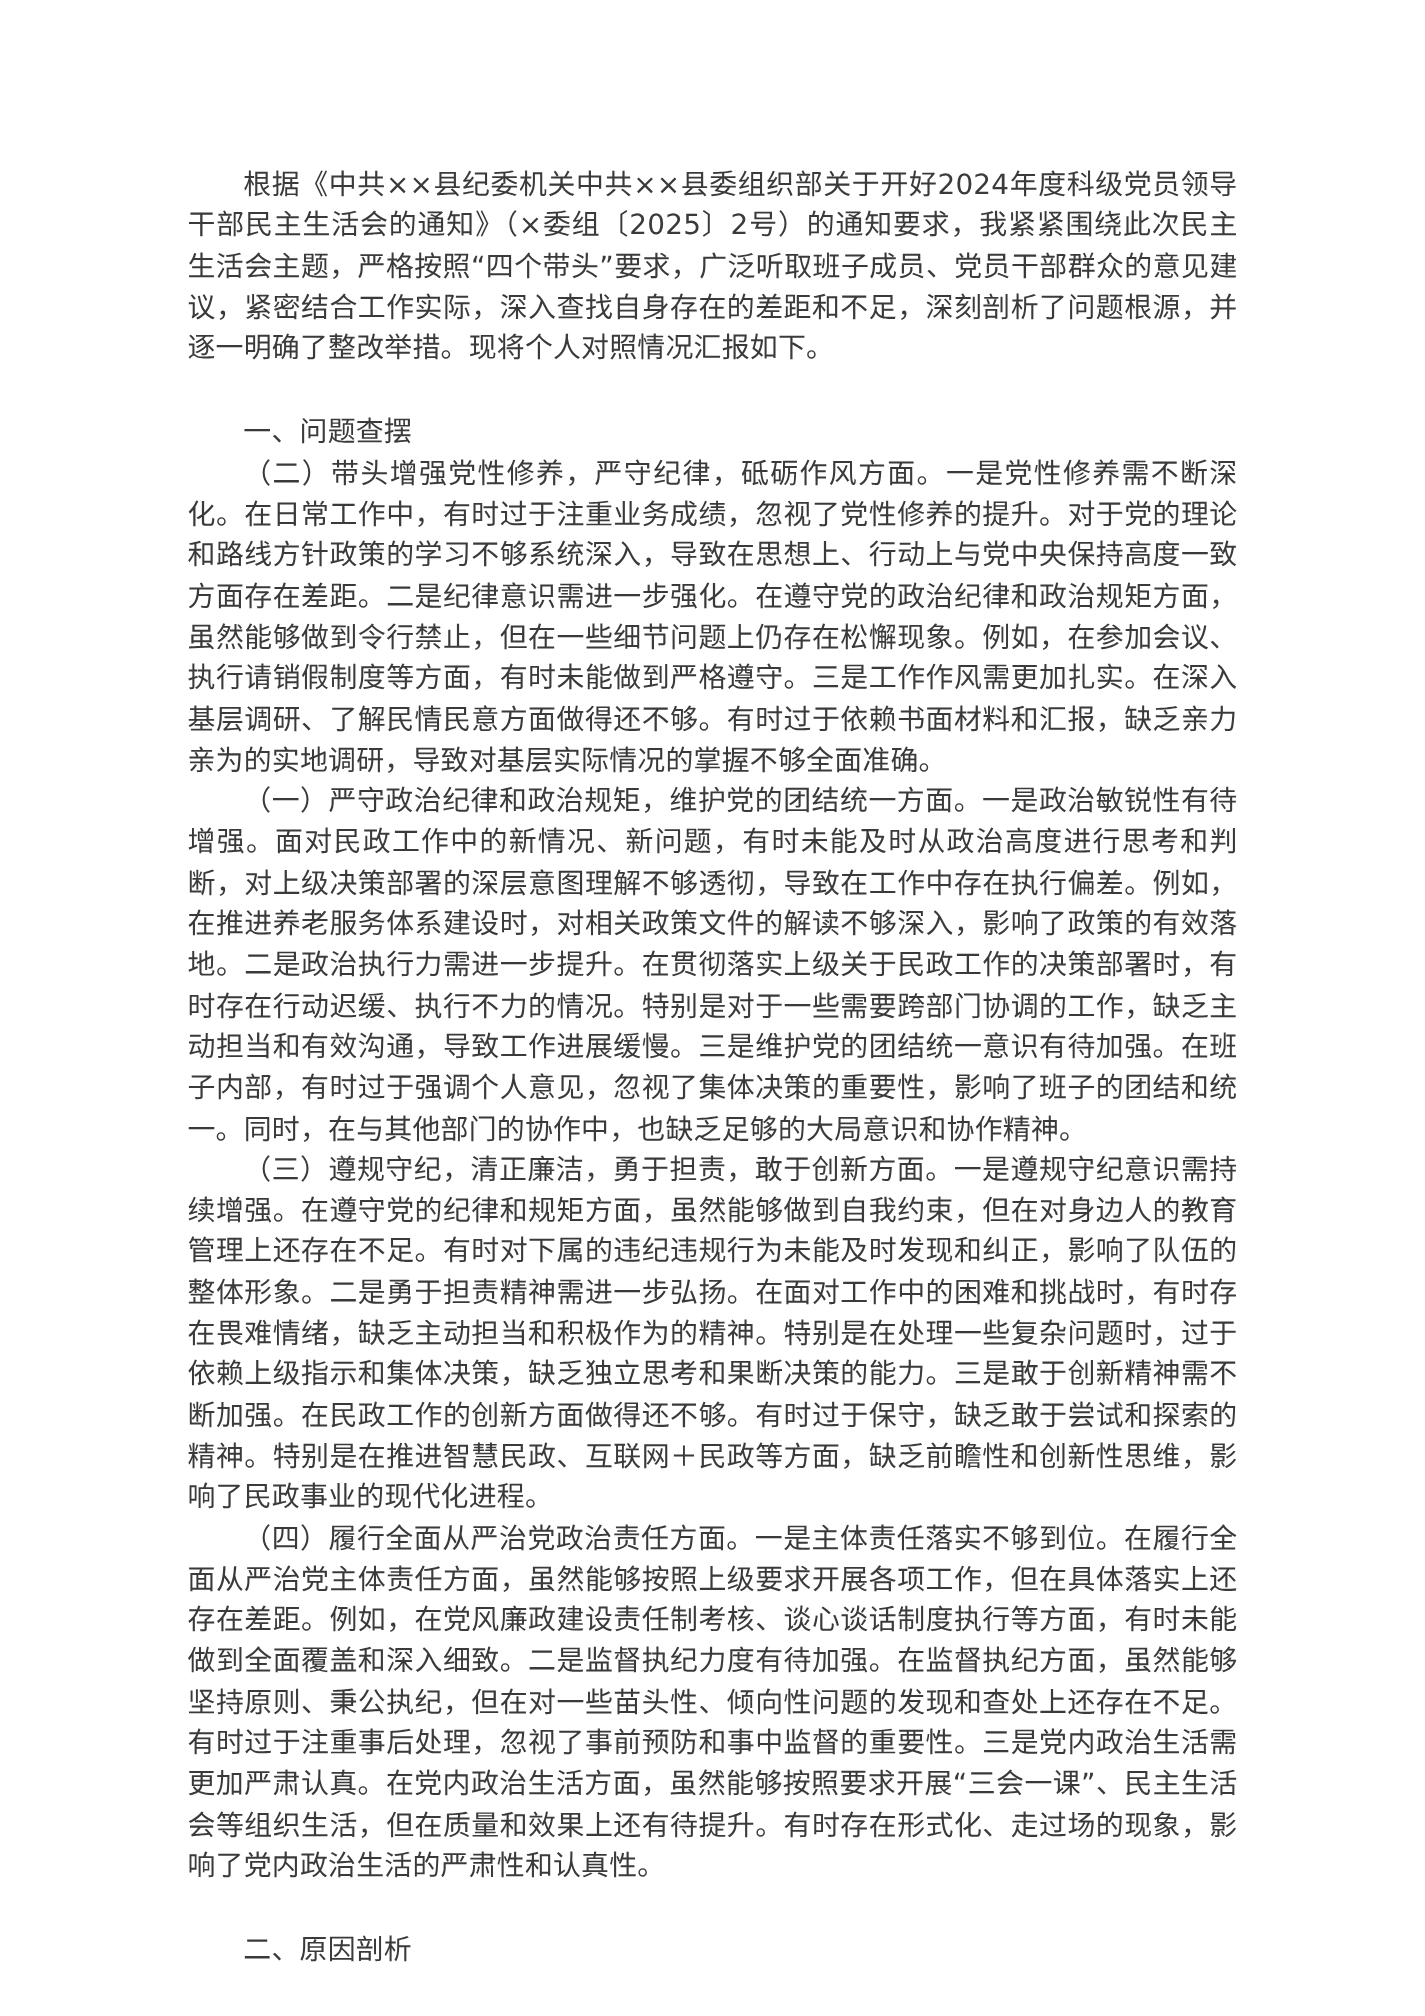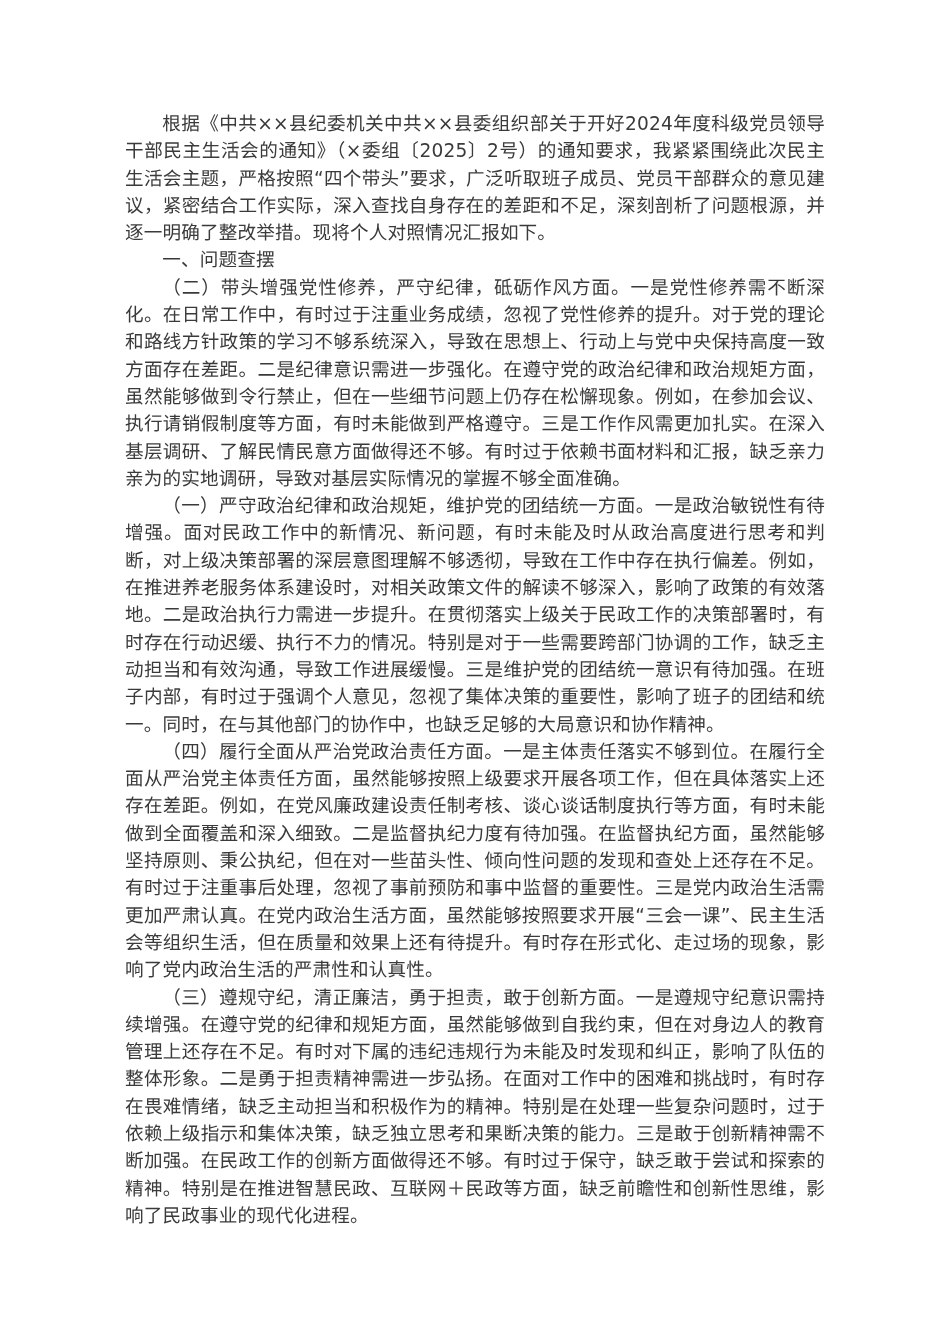--- a/index.html
+++ b/index.html
@@ -37,35 +37,37 @@
     text-align: justify;
     text-justify: inter-ideograph;
     text-indent: 2em;
     letter-spacing: 0.15px;
     font-weight: 400;
     -webkit-font-smoothing: antialiased;
   }
 
   .para.heading {
     text-align: left;
+    margin-top: 29px;
   }
 </style>
 </head>
 <body>
 
 <div class="page">
   <div class="doc-body">
 
     <p class="para">根据《中共××县纪委机关中共××县委组织部关于开好2024年度科级党员领导干部民主生活会的通知》（×委组〔2025〕2号）的通知要求，我紧紧围绕此次民主生活会主题，严格按照“四个带头”要求，广泛听取班子成员、党员干部群众的意见建议，紧密结合工作实际，深入查找自身存在的差距和不足，深刻剖析了问题根源，并逐一明确了整改举措。现将个人对照情况汇报如下。</p>
 
     <p class="para heading">一、问题查摆</p>
 
     <p class="para">（二）带头增强党性修养，严守纪律，砥砺作风方面。一是党性修养需不断深化。在日常工作中，有时过于注重业务成绩，忽视了党性修养的提升。对于党的理论和路线方针政策的学习不够系统深入，导致在思想上、行动上与党中央保持高度一致方面存在差距。二是纪律意识需进一步强化。在遵守党的政治纪律和政治规矩方面，虽然能够做到令行禁止，但在一些细节问题上仍存在松懈现象。例如，在参加会议、执行请销假制度等方面，有时未能做到严格遵守。三是工作作风需更加扎实。在深入基层调研、了解民情民意方面做得还不够。有时过于依赖书面材料和汇报，缺乏亲力亲为的实地调研，导致对基层实际情况的掌握不够全面准确。</p>
 
     <p class="para">（一）严守政治纪律和政治规矩，维护党的团结统一方面。一是政治敏锐性有待增强。面对民政工作中的新情况、新问题，有时未能及时从政治高度进行思考和判断，对上级决策部署的深层意图理解不够透彻，导致在工作中存在执行偏差。例如，在推进养老服务体系建设时，对相关政策文件的解读不够深入，影响了政策的有效落地。二是政治执行力需进一步提升。在贯彻落实上级关于民政工作的决策部署时，有时存在行动迟缓、执行不力的情况。特别是对于一些需要跨部门协调的工作，缺乏主动担当和有效沟通，导致工作进展缓慢。三是维护党的团结统一意识有待加强。在班子内部，有时过于强调个人意见，忽视了集体决策的重要性，影响了班子的团结和统一。同时，在与其他部门的协作中，也缺乏足够的大局意识和协作精神。</p>
 
+    <p class="para">（三）遵规守纪，清正廉洁，勇于担责，敢于创新方面。一是遵规守纪意识需持续增强。在遵守党的纪律和规矩方面，虽然能够做到自我约束，但在对身边人的教育管理上还存在不足。有时对下属的违纪违规行为未能及时发现和纠正，影响了队伍的整体形象。二是勇于担责精神需进一步弘扬。在面对工作中的困难和挑战时，有时存在畏难情绪，缺乏主动担当和积极作为的精神。特别是在处理一些复杂问题时，过于依赖上级指示和集体决策，缺乏独立思考和果断决策的能力。三是敢于创新精神需不断加强。在民政工作的创新方面做得还不够。有时过于保守，缺乏敢于尝试和探索的精神。特别是在推进智慧民政、互联网＋民政等方面，缺乏前瞻性和创新性思维，影响了民政事业的现代化进程。</p>
+
     <p class="para">（四）履行全面从严治党政治责任方面。一是主体责任落实不够到位。在履行全面从严治党主体责任方面，虽然能够按照上级要求开展各项工作，但在具体落实上还存在差距。例如，在党风廉政建设责任制考核、谈心谈话制度执行等方面，有时未能做到全面覆盖和深入细致。二是监督执纪力度有待加强。在监督执纪方面，虽然能够坚持原则、秉公执纪，但在对一些苗头性、倾向性问题的发现和查处上还存在不足。有时过于注重事后处理，忽视了事前预防和事中监督的重要性。三是党内政治生活需更加严肃认真。在党内政治生活方面，虽然能够按照要求开展“三会一课”、民主生活会等组织生活，但在质量和效果上还有待提升。有时存在形式化、走过场的现象，影响了党内政治生活的严肃性和认真性。</p>
 
-    <p class="para">（三）遵规守纪，清正廉洁，勇于担责，敢于创新方面。一是遵规守纪意识需持续增强。在遵守党的纪律和规矩方面，虽然能够做到自我约束，但在对身边人的教育管理上还存在不足。有时对下属的违纪违规行为未能及时发现和纠正，影响了队伍的整体形象。二是勇于担责精神需进一步弘扬。在面对工作中的困难和挑战时，有时存在畏难情绪，缺乏主动担当和积极作为的精神。特别是在处理一些复杂问题时，过于依赖上级指示和集体决策，缺乏独立思考和果断决策的能力。三是敢于创新精神需不断加强。在民政工作的创新方面做得还不够。有时过于保守，缺乏敢于尝试和探索的精神。特别是在推进智慧民政、互联网＋民政等方面，缺乏前瞻性和创新性思维，影响了民政事业的现代化进程。</p>
-
+    <p class="para heading">二、原因剖析</p>
 
   </div>
 </div>
 
 </body></html>

